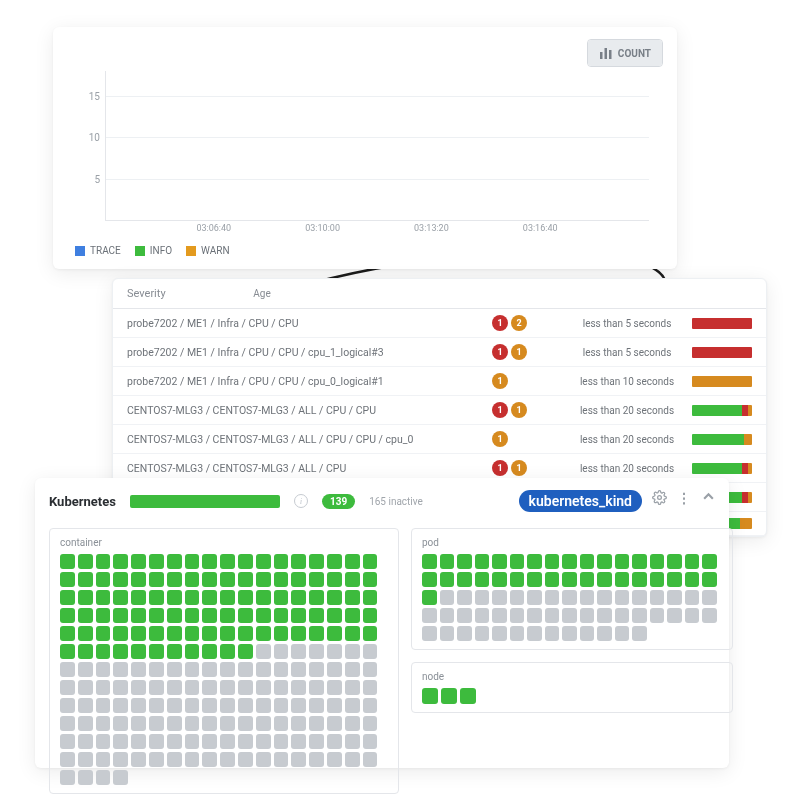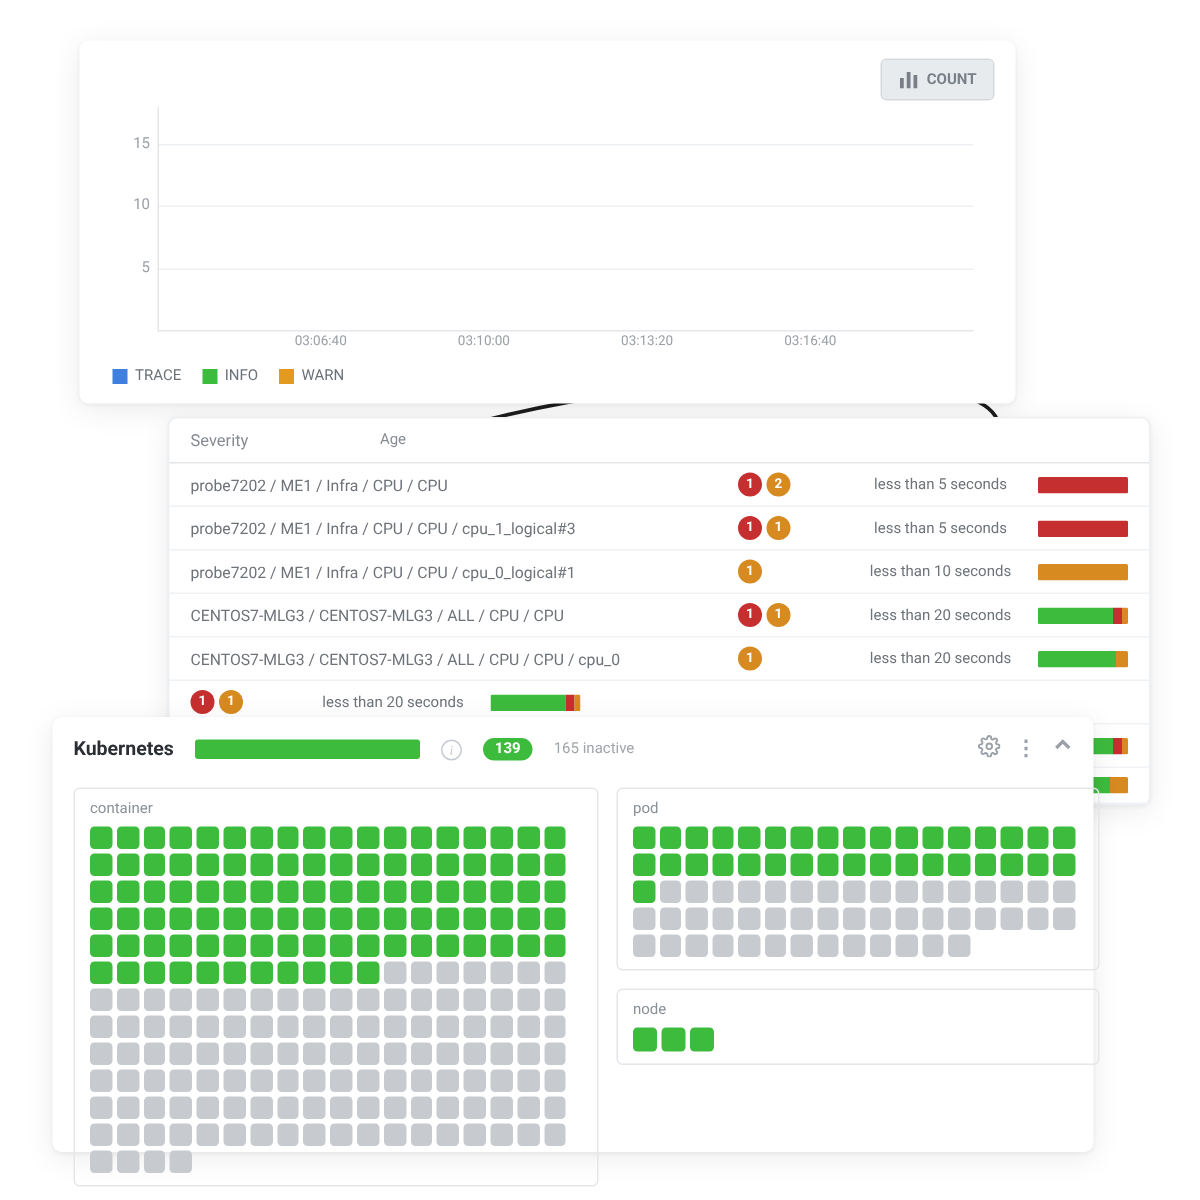--- a/index.html
+++ b/index.html
@@ -385,20 +385,21 @@
         </div>
         <div class="c-age">less than 20 seconds</div>
         <div class="c-bar">
           <div class="minibar">
             <div style="width: 86%; background: rgb(61, 187, 61);"></div>
             <div style="width: 14%; background: rgb(214, 138, 31);"></div>
           </div>
         </div>
       </div>
       <div class="alert-row">
+        <div class="c-dim">CENTOS7-MLG3  /  CENTOS7-MLG3  /  ALL  /  CPU</div>
         <div class="c-sev">
           <div class="dot" style="background: rgb(198, 47, 47);">1</div>
           <div class="dot" style="background: rgb(214, 138, 31);">1</div>
         </div>
         <div class="c-age">less than 20 seconds</div>
         <div class="c-bar">
           <div class="minibar">
             <div style="width: 84%; background: rgb(61, 187, 61);"></div>
             <div style="width: 10%; background: rgb(198, 47, 47);"></div>
             <div style="width: 6%; background: rgb(214, 138, 31);"></div>
@@ -435,20 +436,21 @@
 </div>
 
 <div class="card k8s-card">
   <div class="k8s-head">
     <span class="k8s-title">Kubernetes</span>
     <span class="hbar"></span>
     <span class="info-circle">i</span>
     <span class="pill">139</span>
     <span class="inactive">165 inactive</span>
     <div class="hicons">
+      <span class="chip">kubernetes_kind</span>
       <span>
         <svg width="15" height="15" viewBox="0 0 24 24" fill="none" stroke="#9aa0a7" stroke-width="2">
             <circle cx="12" cy="12" r="3"></circle>
             <path d="M19.4 15a1.7 1.7 0 0 0 .34 1.87l.06.06a2 2 0 1 1-2.83 2.83l-.06-.06a1.7 1.7 0 0 0-1.87-.34 1.7 1.7 0 0 0-1 1.55V21a2 2 0 0 1-4 0v-.09a1.7 1.7 0 0 0-1.11-1.55 1.7 1.7 0 0 0-1.87.34l-.06.06a2 2 0 1 1-2.83-2.83l.06-.06a1.7 1.7 0 0 0 .34-1.87 1.7 1.7 0 0 0-1.55-1H3a2 2 0 0 1 0-4h.09a1.7 1.7 0 0 0 1.55-1.11 1.7 1.7 0 0 0-.34-1.87l-.06-.06a2 2 0 1 1 2.83-2.83l.06.06a1.7 1.7 0 0 0 1.87.34H9a1.7 1.7 0 0 0 1-1.55V3a2 2 0 0 1 4 0v.09a1.7 1.7 0 0 0 1 1.55 1.7 1.7 0 0 0 1.87-.34l.06-.06a2 2 0 1 1 2.83 2.83l-.06.06a1.7 1.7 0 0 0-.34 1.87V9a1.7 1.7 0 0 0 1.55 1H21a2 2 0 0 1 0 4h-.09a1.7 1.7 0 0 0-1.55 1z"></path>
           </svg>
       </span>
       <span style="font-weight:700;letter-spacing:1px">⋮</span>
       <span>
         <svg width="13" height="13" viewBox="0 0 12 12" fill="none" stroke="#9aa0a7" stroke-width="2">
             <polyline points="2,8 6,4 10,8"></polyline>

